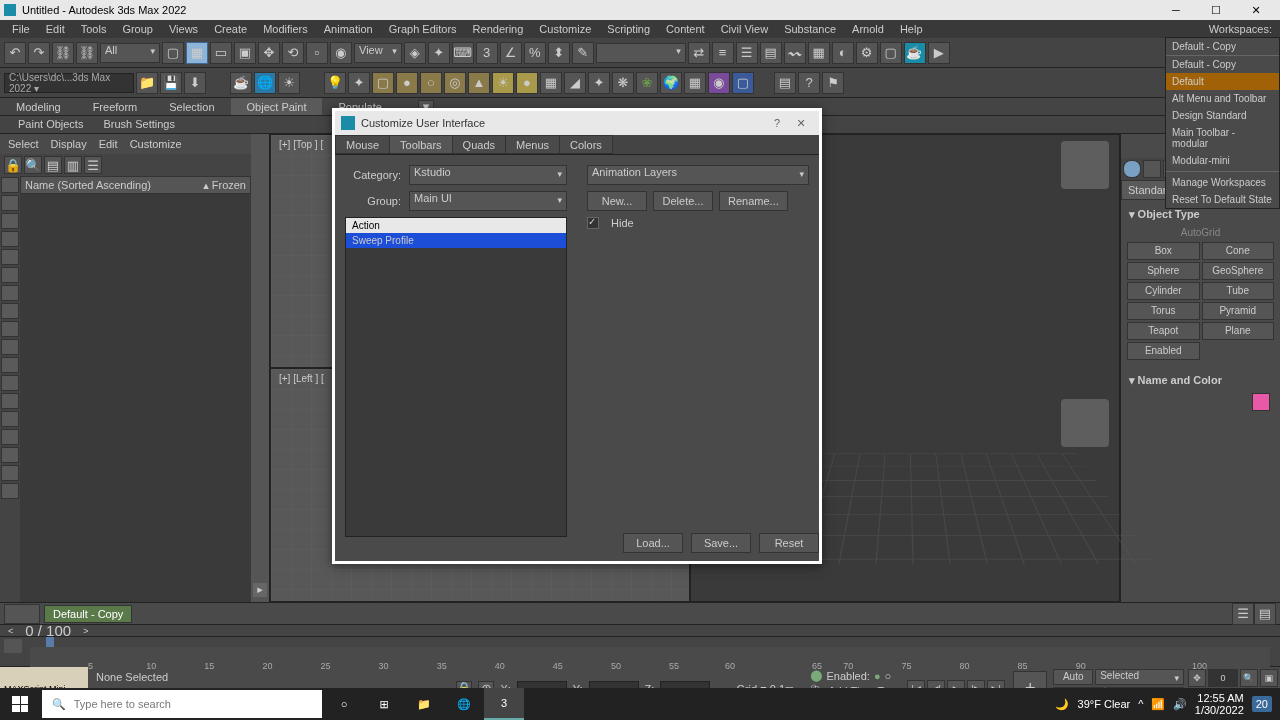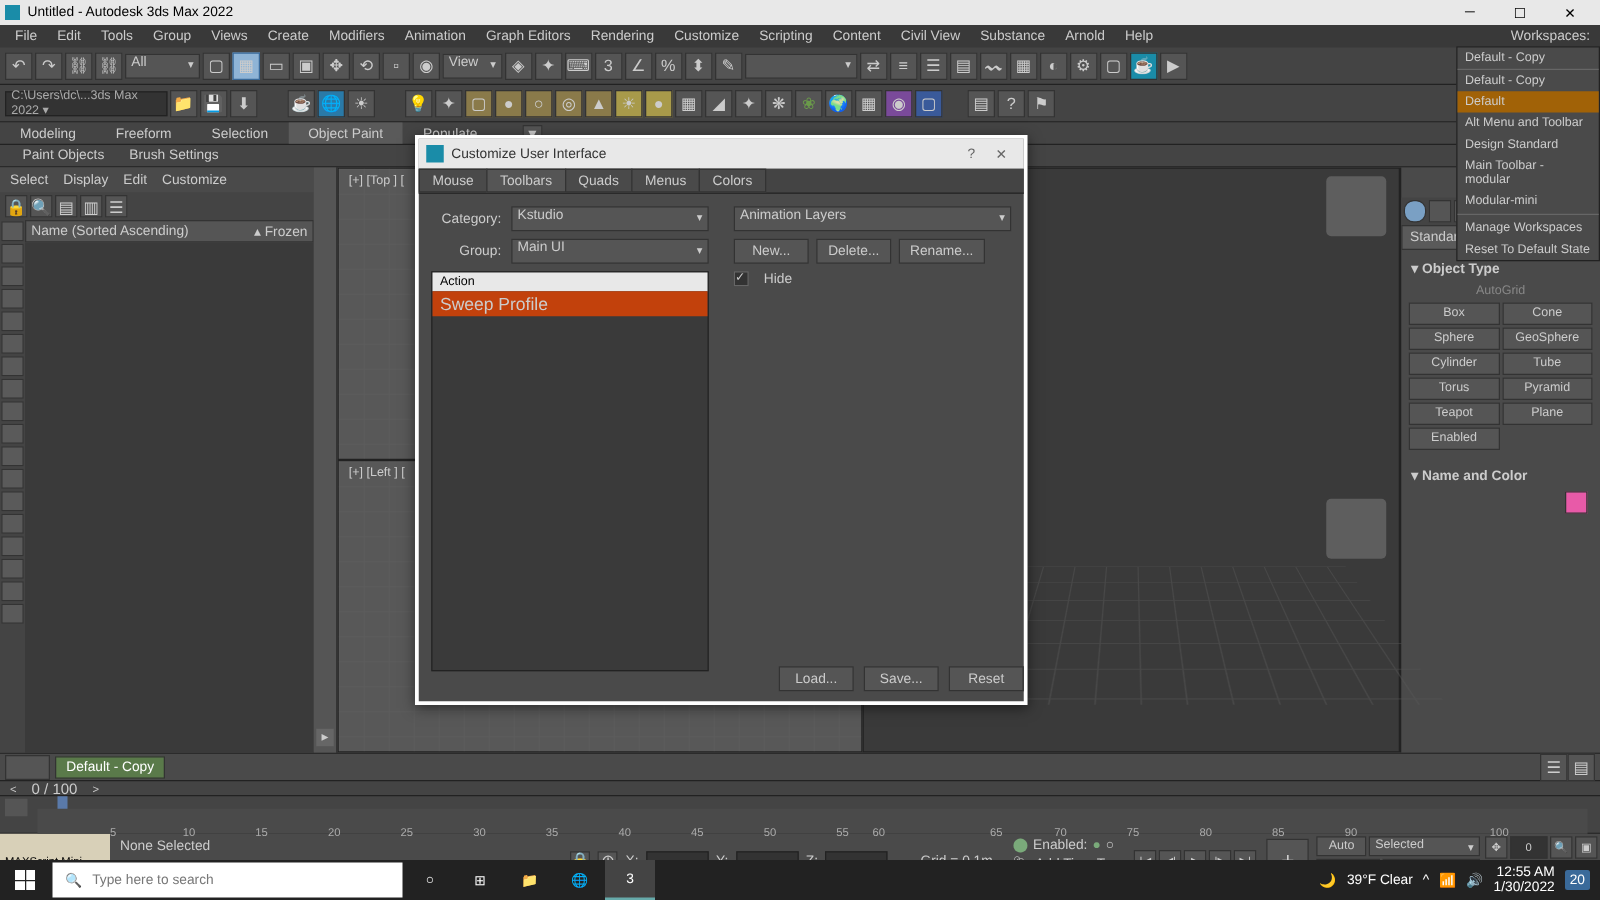--- a/index.html
+++ b/index.html
@@ -69,21 +69,21 @@
 .dlgtab.active{background:#555}
 .dlgbody{padding:10px;color:#ccc;display:flex;gap:20px}
 .dlgcol{flex:1}
 .dlgrow{display:flex;align-items:center;margin-bottom:6px;gap:8px}
 .dlgrow label{width:56px;text-align:right}
 .dlgselect{flex:1;height:20px;background:#555;border:1px solid #333;color:#ccc;padding:0 4px;position:relative}
 .dlgselect::after{content:"▾";position:absolute;right:4px;top:3px;font-size:9px}
 .dlgbtn{height:20px;background:#555;border:1px solid #333;color:#ccc;padding:0 8px;cursor:pointer;min-width:60px;text-align:center;line-height:18px}
 .actionlist{background:#3a3a3a;border:1px solid #222;height:320px;margin-top:4px}
 .actionhdr{background:#e8e8e8;color:#000;padding:2px 6px;font-size:10px}
-.actionitem{padding:2px 6px;color:#ccc;background:#c2410c;font-size:14px}
+.actionitem{padding:2px 6px;color:#ccc;background:#1d4ed8;font-size:10px}
 .dlgfooter{position:absolute;bottom:8px;left:0;right:0;display:flex;justify-content:flex-end;gap:8px}
 .bottombar{height:22px;background:#4a4a4a;display:flex;align-items:center;padding:0 4px;color:#ccc;border-top:1px solid #222}
 .layername{background:#5a7a4a;color:#fff;padding:2px 8px;border:1px solid #333}
 .timeline{height:30px;background:#444;position:relative;border-top:1px solid #222}
 .ruler{height:20px;background:#4a4a4a;display:flex;position:relative}
 .tick{position:absolute;color:#aaa;font-size:9px;top:14px}
 .statusbar{height:44px;background:#4a4a4a;display:flex;color:#ccc;border-top:1px solid #222}
 .statusleft{width:88px;background:#d8d0b8;color:#000;padding:4px;font-size:9px;display:flex;align-items:center}
 .statusmid{flex:1;padding:4px 8px;font-size:10px}
 .coordbox{display:flex;gap:6px;align-items:center;padding:0 8px}
@@ -342,41 +342,41 @@
 <div class="bottombar">
   <div style="width:36px;height:20px;background:#555;border:1px solid #333;margin-right:4px"></div>
   <div class="layername">Default - Copy</div>
   <div style="flex:1"></div>
   <div class="tbtn">☰</div>
   <div class="tbtn">▤</div>
 </div>
 
 <div style="height:12px;background:#444;display:flex;align-items:center;padding:0 4px;border-top:1px solid #222">
   <span style="color:#ccc;font-size:9px;padding:0 4px">&lt;</span>
-  <span style="color:#ccc;font-size:12px;padding:0 8px">0   /  100</span>
+  <span style="color:#ccc;font-size:15px;padding:0 8px">0   /  100</span>
   <span style="color:#ccc;font-size:9px;padding:0 4px">&gt;</span>
 </div>
 
 <div class="timeline">
   <div style="position:absolute;left:4px;top:2px;width:18px;height:14px;background:#555"></div>
   <div style="position:absolute;left:46px;top:0;width:8px;height:20px;background:#5a7aaa"></div>
   <div class="ruler" id="ruler" style="position:absolute;left:30px;right:10px;top:10px">
       <span class="tick" style="left: 58.0952px;">5</span>
       <span class="tick" style="left: 116.19px;">10</span>
       <span class="tick" style="left: 174.286px;">15</span>
       <span class="tick" style="left: 232.381px;">20</span>
       <span class="tick" style="left: 290.476px;">25</span>
       <span class="tick" style="left: 348.571px;">30</span>
       <span class="tick" style="left: 406.667px;">35</span>
       <span class="tick" style="left: 464.762px;">40</span>
       <span class="tick" style="left: 522.857px;">45</span>
       <span class="tick" style="left: 580.952px;">50</span>
       <span class="tick" style="left: 639.048px;">55</span>
-      <span class="tick" style="left: 668px;">60</span>
-      <span class="tick" style="left: 762px;">65</span>
+      <span class="tick" style="left: 695px;">60</span>
+      <span class="tick" style="left: 782px;">65</span>
       <span class="tick" style="left: 813.333px;">70</span>
       <span class="tick" style="left: 871.429px;">75</span>
       <span class="tick" style="left: 929.524px;">80</span>
       <span class="tick" style="left: 987.619px;">85</span>
       <span class="tick" style="left: 1045.71px;">90</span>
       <span class="tick" style="left: 1103.81px; margin-top: 12px;">95</span>
       <span class="tick" style="left: 1161.9px;">100</span>
     </div>
 </div>
 

